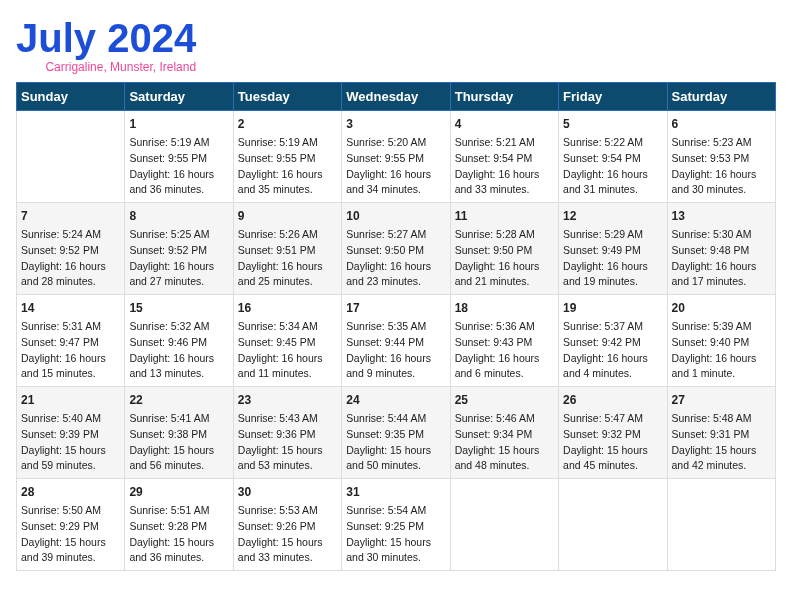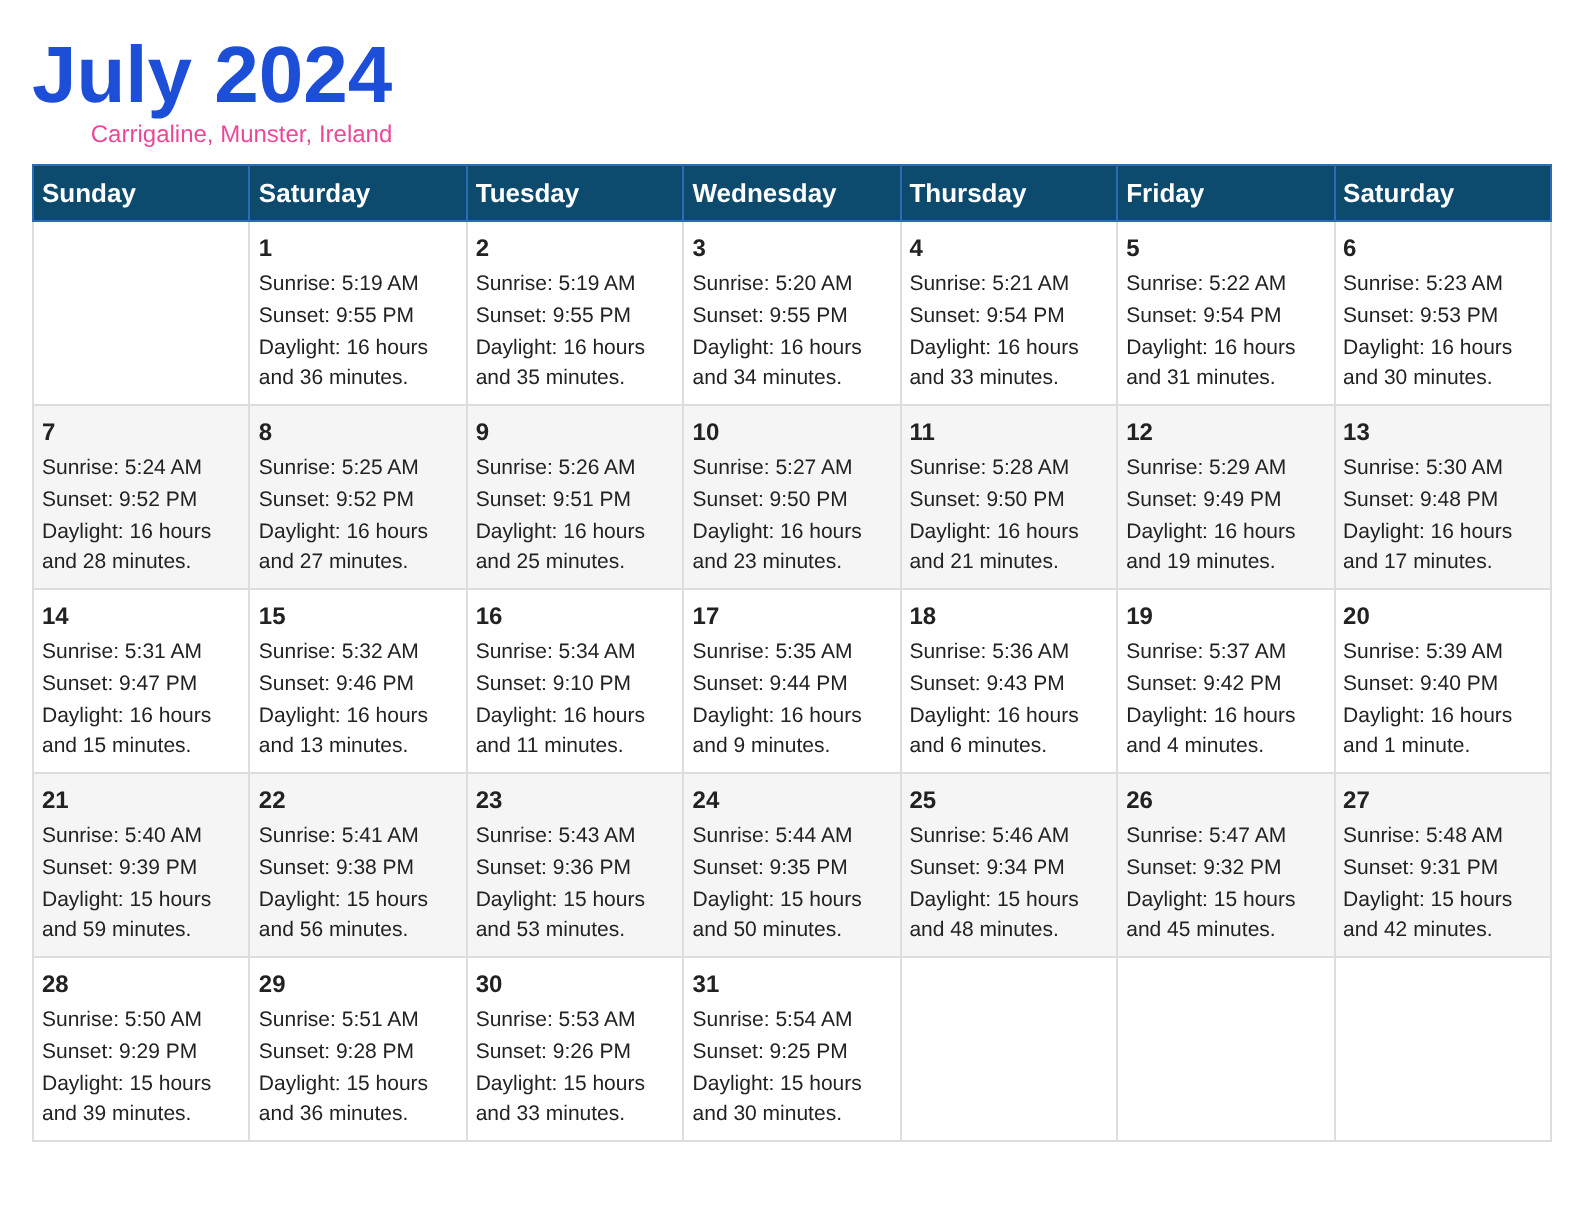--- a/index.html
+++ b/index.html
@@ -221,21 +221,21 @@
         <td>
           <span class="day-num">15</span>
           <div class="day-info" style="white-space: pre-line;">Sunrise: 5:32 AM
 Sunset: 9:46 PM
 Daylight: 16 hours
 and 13 minutes.</div>
         </td>
         <td>
           <span class="day-num">16</span>
           <div class="day-info" style="white-space: pre-line;">Sunrise: 5:34 AM
-Sunset: 9:10 PM
+Sunset: 9:45 PM
 Daylight: 16 hours
 and 11 minutes.</div>
         </td>
         <td>
           <span class="day-num">17</span>
           <div class="day-info" style="white-space: pre-line;">Sunrise: 5:35 AM
 Sunset: 9:44 PM
 Daylight: 16 hours
 and 9 minutes.</div>
         </td>

